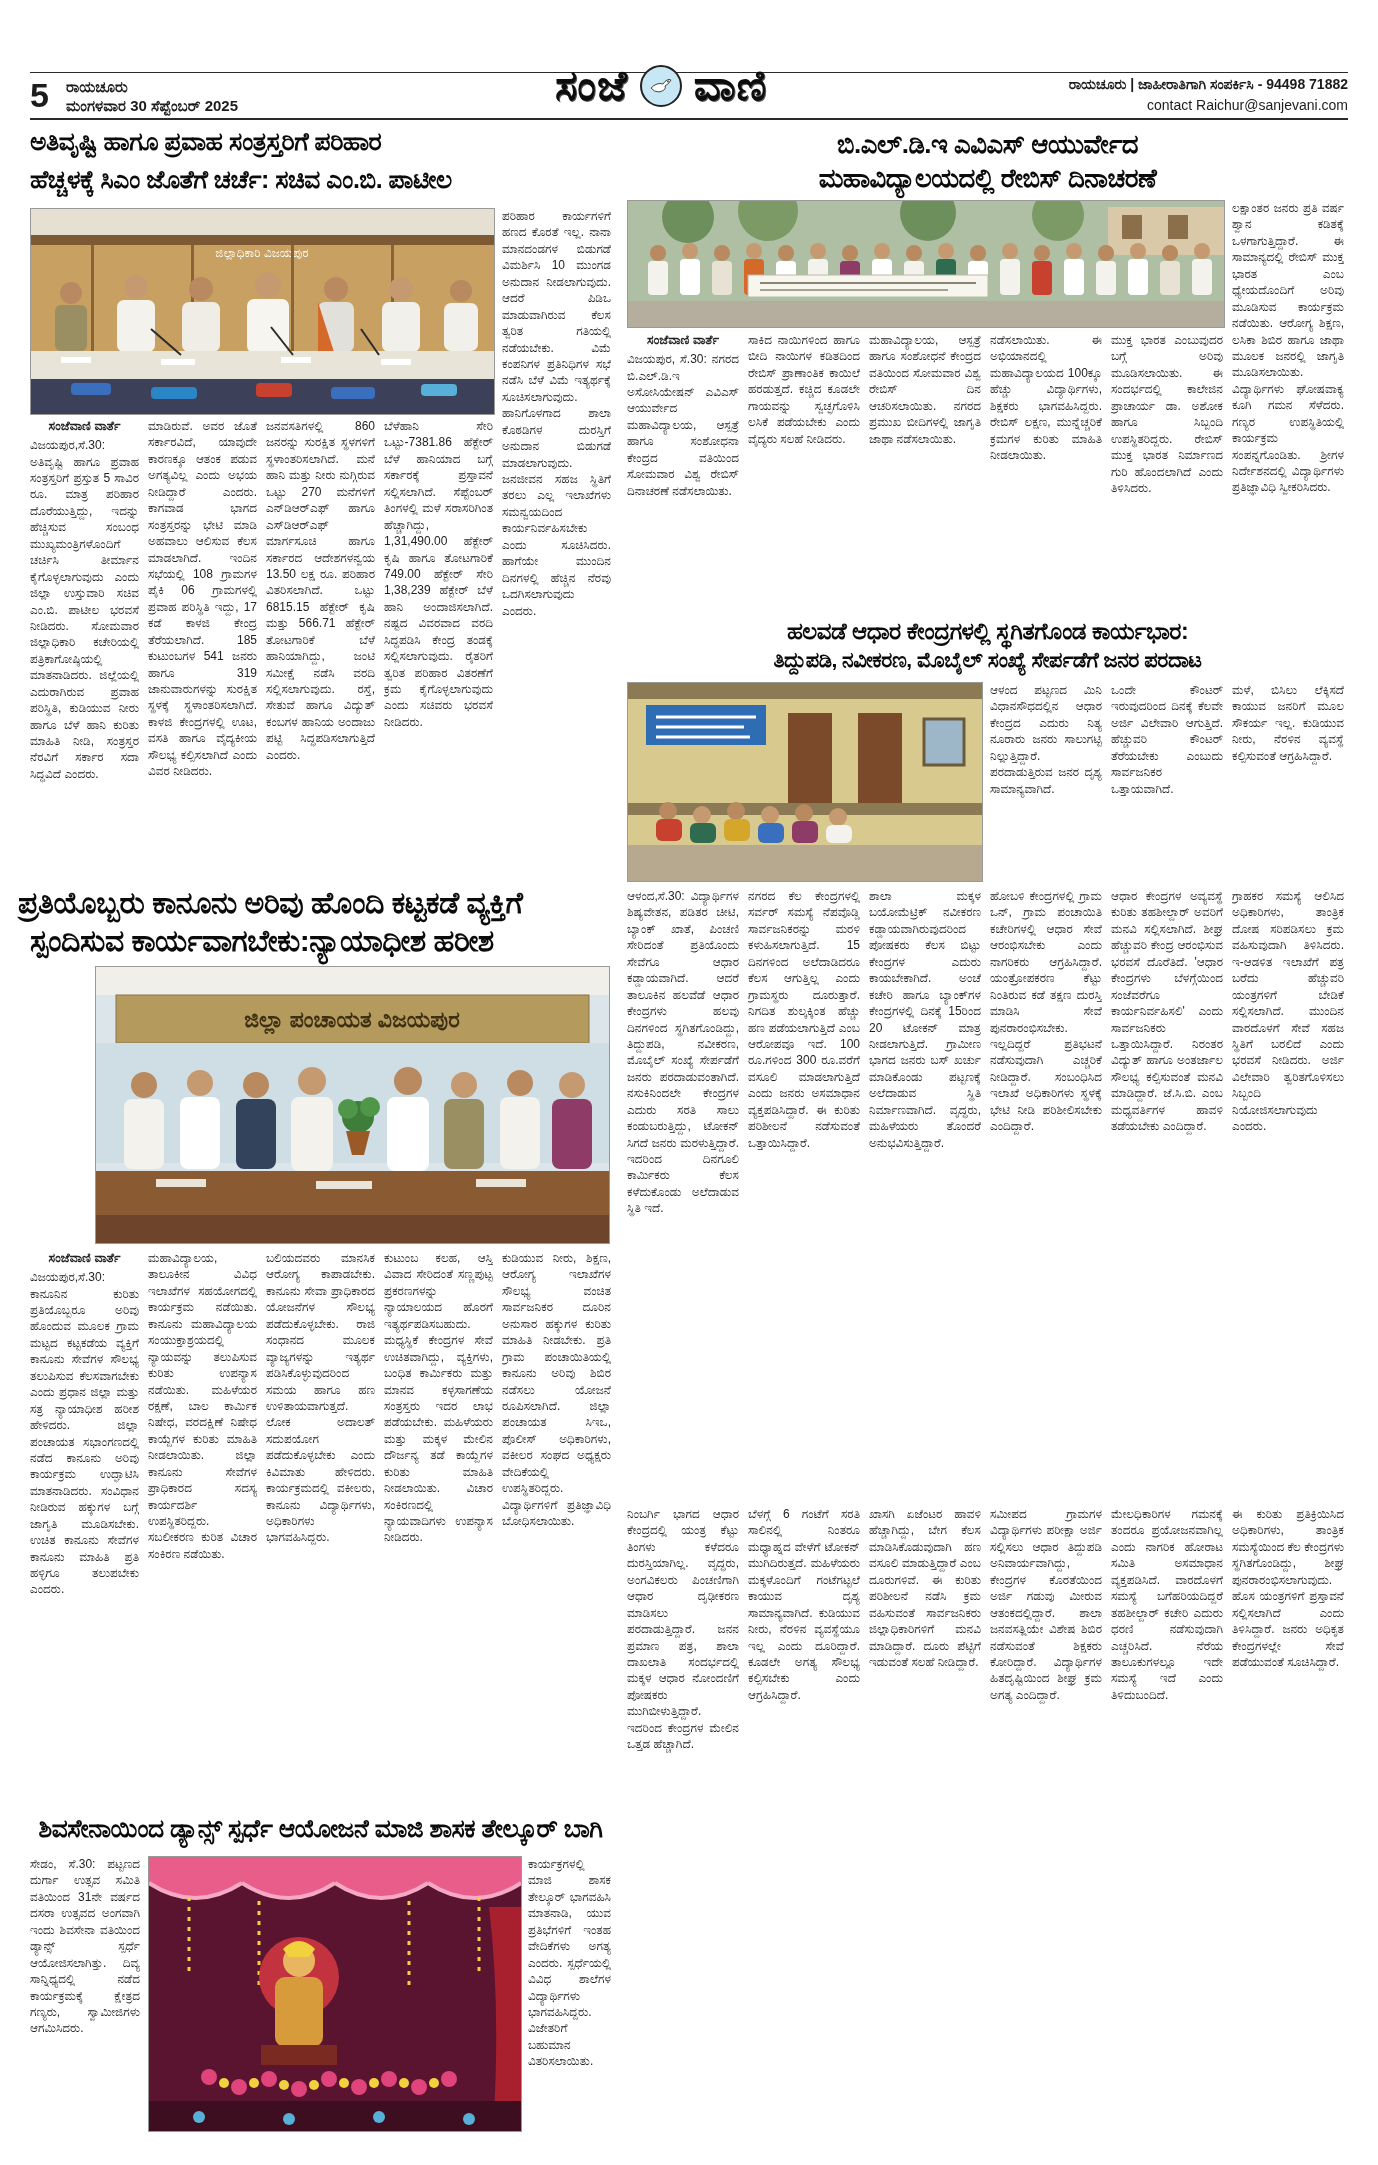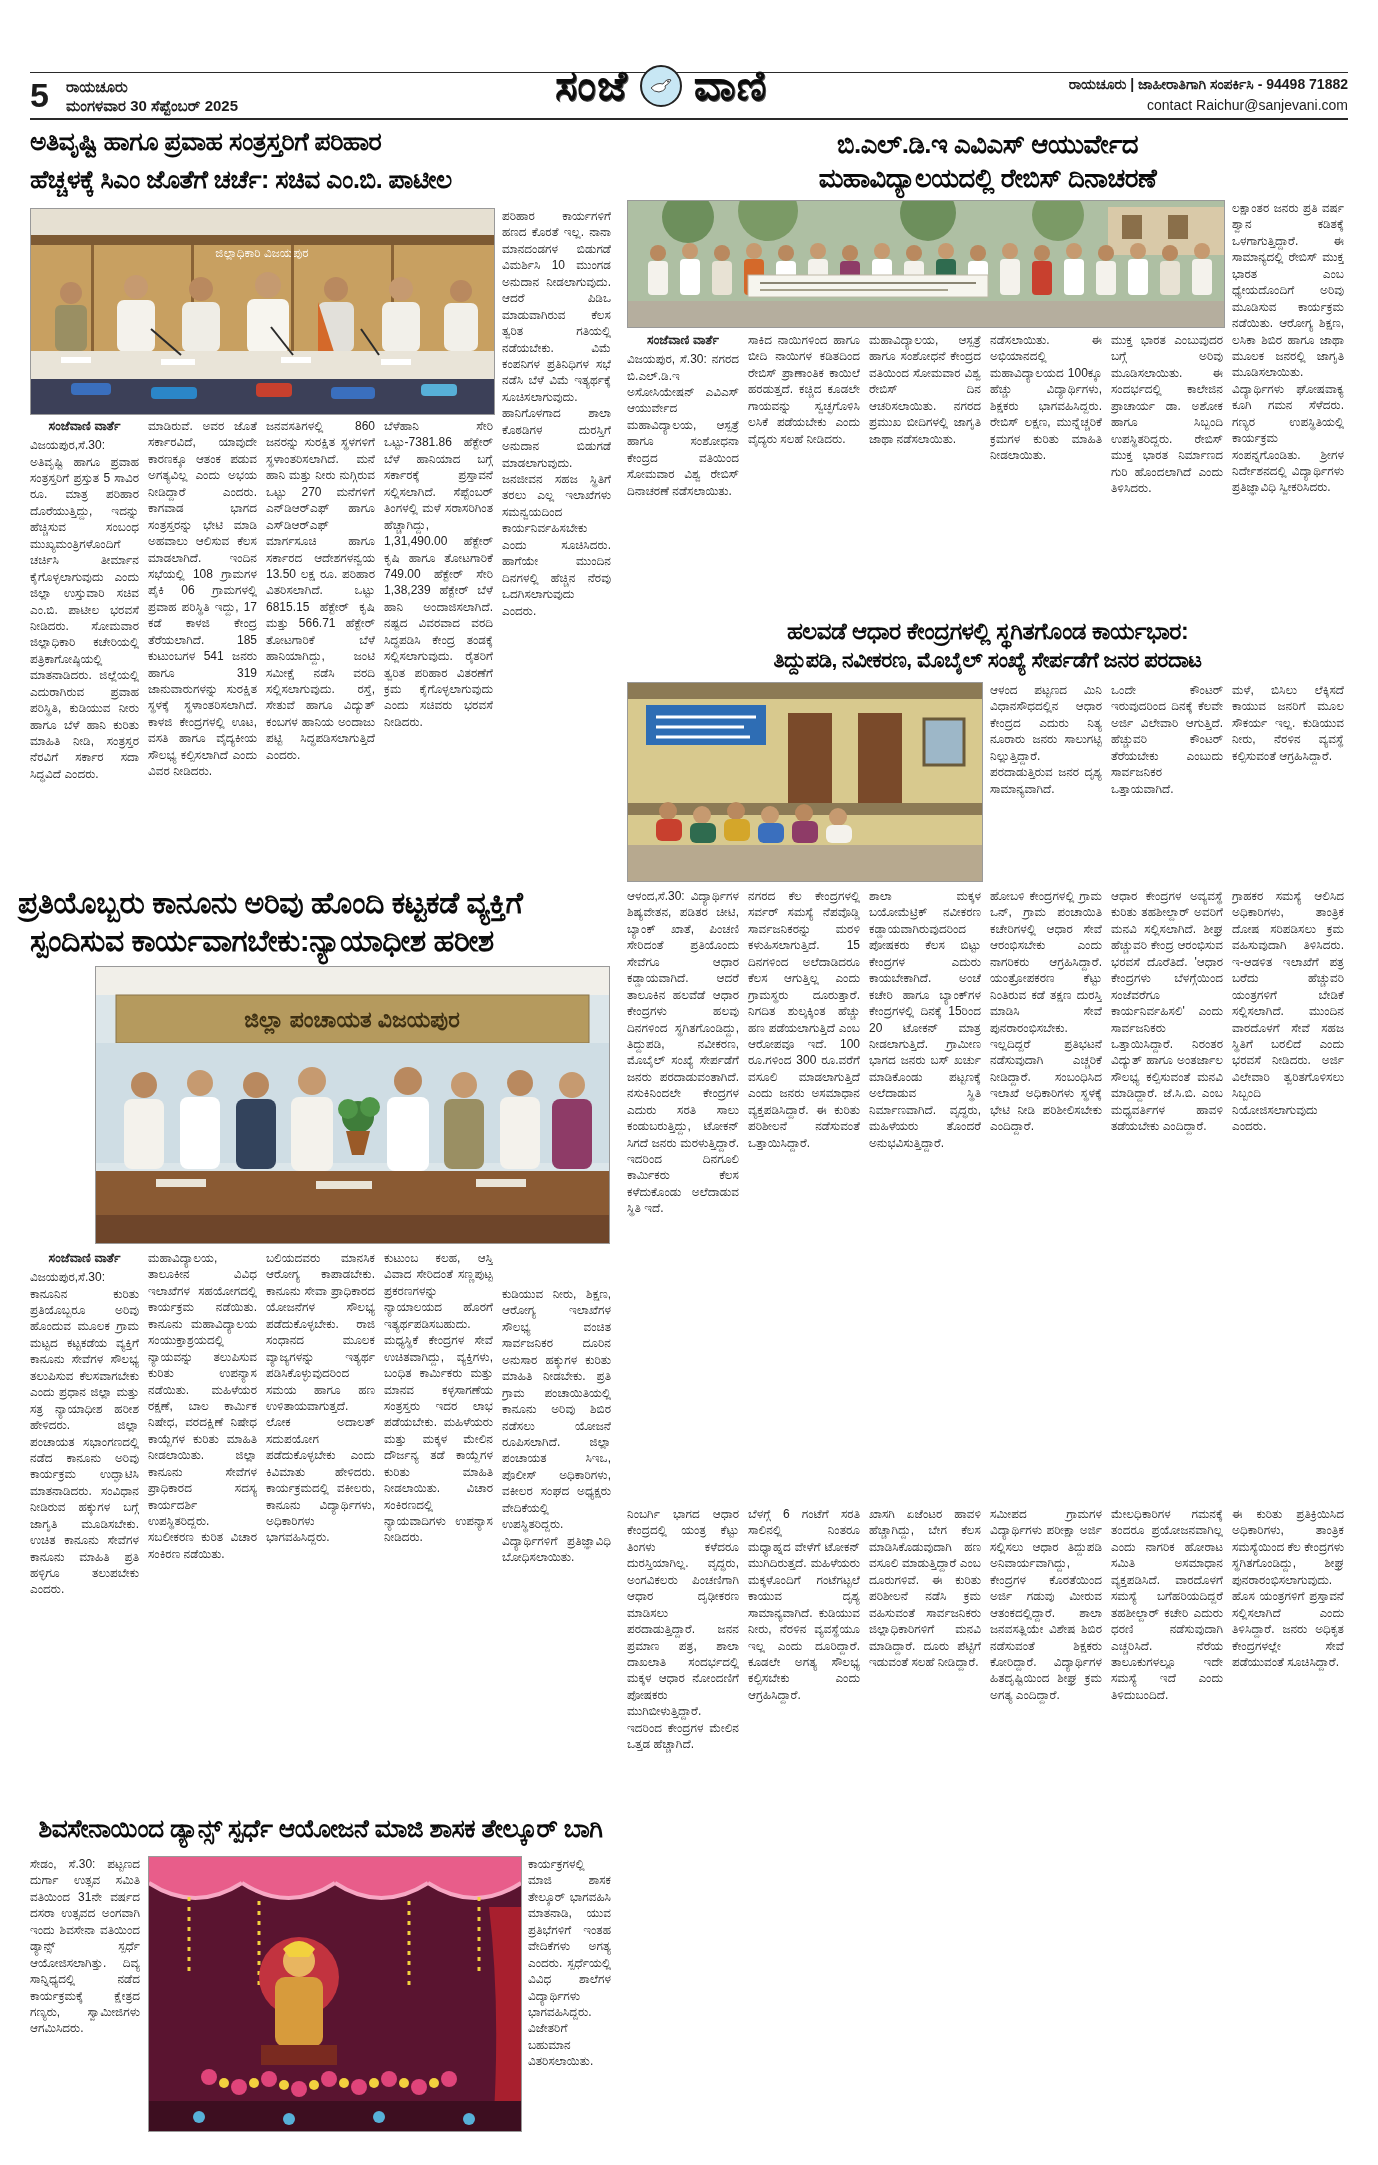--- a/index.html
+++ b/index.html
@@ -275,21 +275,21 @@
     </svg>
   </div>
 
   <div class="col" style="left:30px;top:1250px;width:109px;height:550px;">
     <div class="byline">ಸಂಜೆವಾಣಿ ವಾರ್ತೆ</div>
     <span>ವಿಜಯಪುರ,ಸೆ.30: ಕಾನೂನಿನ ಕುರಿತು ಪ್ರತಿಯೊಬ್ಬರೂ ಅರಿವು ಹೊಂದುವ ಮೂಲಕ ಗ್ರಾಮ ಮಟ್ಟದ ಕಟ್ಟಕಡೆಯ ವ್ಯಕ್ತಿಗೆ ಕಾನೂನು ಸೇವೆಗಳ ಸೌಲಭ್ಯ ತಲುಪಿಸುವ ಕೆಲಸವಾಗಬೇಕು ಎಂದು ಪ್ರಧಾನ ಜಿಲ್ಲಾ ಮತ್ತು ಸತ್ರ ನ್ಯಾಯಾಧೀಶ ಹರೀಶ ಹೇಳಿದರು. ಜಿಲ್ಲಾ ಪಂಚಾಯತ ಸಭಾಂಗಣದಲ್ಲಿ ನಡೆದ ಕಾನೂನು ಅರಿವು ಕಾರ್ಯಕ್ರಮ ಉದ್ಘಾಟಿಸಿ ಮಾತನಾಡಿದರು. ಸಂವಿಧಾನ ನೀಡಿರುವ ಹಕ್ಕುಗಳ ಬಗ್ಗೆ ಜಾಗೃತಿ ಮೂಡಿಸಬೇಕು. ಉಚಿತ ಕಾನೂನು ಸೇವೆಗಳ ಕಾನೂನು ಮಾಹಿತಿ ಪ್ರತಿ ಹಳ್ಳಿಗೂ ತಲುಪಬೇಕು ಎಂದರು.</span>
   </div>
   <div class="col" style="left:148px;top:1250px;width:109px;height:550px;">ಮಹಾವಿದ್ಯಾಲಯ, ತಾಲೂಕೀನ ವಿವಿಧ ಇಲಾಖೆಗಳ ಸಹಯೋಗದಲ್ಲಿ ಕಾರ್ಯಕ್ರಮ ನಡೆಯಿತು. ಕಾನೂನು ಮಹಾವಿದ್ಯಾಲಯ ಸಂಯುಕ್ತಾಶ್ರಯದಲ್ಲಿ ನ್ಯಾಯವನ್ನು ತಲುಪಿಸುವ ಕುರಿತು ಉಪನ್ಯಾಸ ನಡೆಯಿತು. ಮಹಿಳೆಯರ ರಕ್ಷಣೆ, ಬಾಲ ಕಾರ್ಮಿಕ ನಿಷೇಧ, ವರದಕ್ಷಿಣೆ ನಿಷೇಧ ಕಾಯ್ದೆಗಳ ಕುರಿತು ಮಾಹಿತಿ ನೀಡಲಾಯಿತು. ಜಿಲ್ಲಾ ಕಾನೂನು ಸೇವೆಗಳ ಪ್ರಾಧಿಕಾರದ ಸದಸ್ಯ ಕಾರ್ಯದರ್ಶಿ ಉಪಸ್ಥಿತರಿದ್ದರು. ಸಬಲೀಕರಣ ಕುರಿತ ವಿಚಾರ ಸಂಕಿರಣ ನಡೆಯಿತು.</div>
   <div class="col" style="left:266px;top:1250px;width:109px;height:550px;">ಬಲಿಯದವರು ಮಾನಸಿಕ ಆರೋಗ್ಯ ಕಾಪಾಡಬೇಕು. ಕಾನೂನು ಸೇವಾ ಪ್ರಾಧಿಕಾರದ ಯೋಜನೆಗಳ ಸೌಲಭ್ಯ ಪಡೆದುಕೊಳ್ಳಬೇಕು. ರಾಜಿ ಸಂಧಾನದ ಮೂಲಕ ವ್ಯಾಜ್ಯಗಳನ್ನು ಇತ್ಯರ್ಥ ಪಡಿಸಿಕೊಳ್ಳುವುದರಿಂದ ಸಮಯ ಹಾಗೂ ಹಣ ಉಳಿತಾಯವಾಗುತ್ತದೆ. ಲೋಕ ಅದಾಲತ್ ಸದುಪಯೋಗ ಪಡೆದುಕೊಳ್ಳಬೇಕು ಎಂದು ಕಿವಿಮಾತು ಹೇಳಿದರು. ಕಾರ್ಯಕ್ರಮದಲ್ಲಿ ವಕೀಲರು, ಕಾನೂನು ವಿದ್ಯಾರ್ಥಿಗಳು, ಅಧಿಕಾರಿಗಳು ಭಾಗವಹಿಸಿದ್ದರು.</div>
   <div class="col" style="left:384px;top:1250px;width:109px;height:550px;">ಕುಟುಂಬ ಕಲಹ, ಆಸ್ತಿ ವಿವಾದ ಸೇರಿದಂತೆ ಸಣ್ಣಪುಟ್ಟ ಪ್ರಕರಣಗಳನ್ನು ನ್ಯಾಯಾಲಯದ ಹೊರಗೆ ಇತ್ಯರ್ಥಪಡಿಸಬಹುದು. ಮಧ್ಯಸ್ಥಿಕೆ ಕೇಂದ್ರಗಳ ಸೇವೆ ಉಚಿತವಾಗಿದ್ದು, ವ್ಯಕ್ತಿಗಳು, ಬಂಧಿತ ಕಾರ್ಮಿಕರು ಮತ್ತು ಮಾನವ ಕಳ್ಳಸಾಗಣೆಯ ಸಂತ್ರಸ್ತರು ಇದರ ಲಾಭ ಪಡೆಯಬೇಕು. ಮಹಿಳೆಯರು ಮತ್ತು ಮಕ್ಕಳ ಮೇಲಿನ ದೌರ್ಜನ್ಯ ತಡೆ ಕಾಯ್ದೆಗಳ ಕುರಿತು ಮಾಹಿತಿ ನೀಡಲಾಯಿತು. ವಿಚಾರ ಸಂಕಿರಣದಲ್ಲಿ ನ್ಯಾಯವಾದಿಗಳು ಉಪನ್ಯಾಸ ನೀಡಿದರು.</div>
-  <div class="col" style="left:502px;top:1250px;width:109px;height:550px;margin-top:36px;">ಕುಡಿಯುವ ನೀರು, ಶಿಕ್ಷಣ, ಆರೋಗ್ಯ ಇಲಾಖೆಗಳ ಸೌಲಭ್ಯ ವಂಚಿತ ಸಾರ್ವಜನಿಕರ ದೂರಿನ ಅನುಸಾರ ಹಕ್ಕುಗಳ ಕುರಿತು ಮಾಹಿತಿ ನೀಡಬೇಕು. ಪ್ರತಿ ಗ್ರಾಮ ಪಂಚಾಯಿತಿಯಲ್ಲಿ ಕಾನೂನು ಅರಿವು ಶಿಬಿರ ನಡೆಸಲು ಯೋಜನೆ ರೂಪಿಸಲಾಗಿದೆ. ಜಿಲ್ಲಾ ಪಂಚಾಯತ ಸಿಇಒ, ಪೊಲೀಸ್ ಅಧಿಕಾರಿಗಳು, ವಕೀಲರ ಸಂಘದ ಅಧ್ಯಕ್ಷರು ವೇದಿಕೆಯಲ್ಲಿ ಉಪಸ್ಥಿತರಿದ್ದರು. ವಿದ್ಯಾರ್ಥಿಗಳಿಗೆ ಪ್ರತಿಜ್ಞಾವಿಧಿ ಬೋಧಿಸಲಾಯಿತು.</div>
+  <div class="col" style="left:502px;top:1250px;width:109px;height:550px;">ಕುಡಿಯುವ ನೀರು, ಶಿಕ್ಷಣ, ಆರೋಗ್ಯ ಇಲಾಖೆಗಳ ಸೌಲಭ್ಯ ವಂಚಿತ ಸಾರ್ವಜನಿಕರ ದೂರಿನ ಅನುಸಾರ ಹಕ್ಕುಗಳ ಕುರಿತು ಮಾಹಿತಿ ನೀಡಬೇಕು. ಪ್ರತಿ ಗ್ರಾಮ ಪಂಚಾಯಿತಿಯಲ್ಲಿ ಕಾನೂನು ಅರಿವು ಶಿಬಿರ ನಡೆಸಲು ಯೋಜನೆ ರೂಪಿಸಲಾಗಿದೆ. ಜಿಲ್ಲಾ ಪಂಚಾಯತ ಸಿಇಒ, ಪೊಲೀಸ್ ಅಧಿಕಾರಿಗಳು, ವಕೀಲರ ಸಂಘದ ಅಧ್ಯಕ್ಷರು ವೇದಿಕೆಯಲ್ಲಿ ಉಪಸ್ಥಿತರಿದ್ದರು. ವಿದ್ಯಾರ್ಥಿಗಳಿಗೆ ಪ್ರತಿಜ್ಞಾವಿಧಿ ಬೋಧಿಸಲಾಯಿತು.</div>
 
   <div class="abs headline h-a5" style="left:30px;top:1814px;width:581px;">ಶಿವಸೇನಾಯಿಂದ ಡ್ಯಾನ್ಸ್ ಸ್ಪರ್ಧೆ ಆಯೋಜನೆ ಮಾಜಿ ಶಾಸಕ ತೇಲ್ಕೂರ್ ಬಾಗಿ</div>
 
   <div class="photo" style="left:148px;top:1856px;width:372px;height:274px;">
     <svg width="372" height="274" viewBox="0 0 372 274" preserveAspectRatio="none">
       <rect width="372" height="274" fill="#5a1430"></rect>
 
       <path d="M0 0 H372 V26 Q326 56 279 26 Q232 56 186 26 Q140 56 93 26 Q46 56 0 26 Z" fill="#e85d8a"></path>
       <path d="M0 26 Q46 56 93 26 M93 26 Q140 56 186 26 M186 26 Q232 56 279 26 M279 26 Q326 56 372 26" stroke="#f7a8c4" stroke-width="4" fill="none"></path>
 

